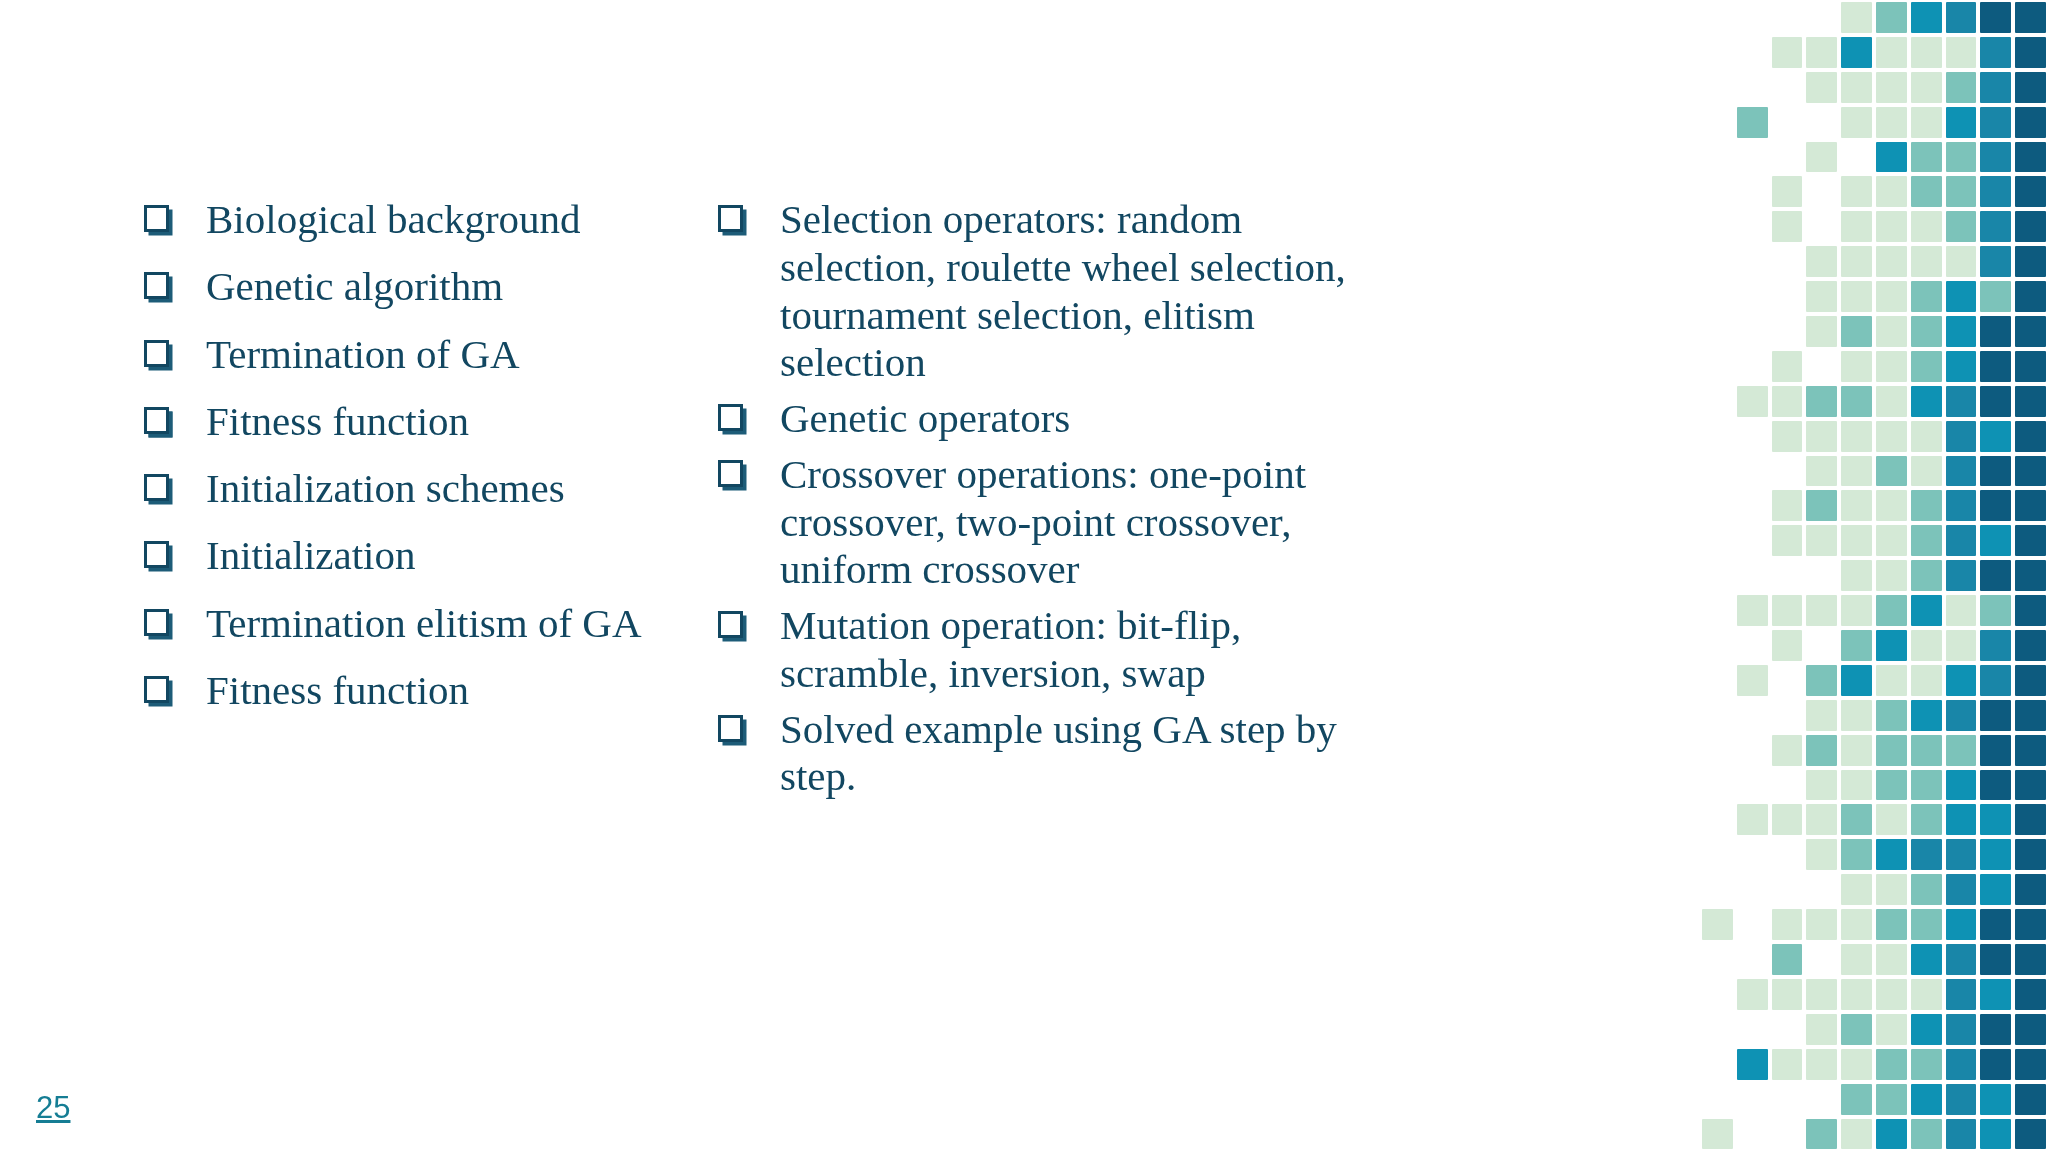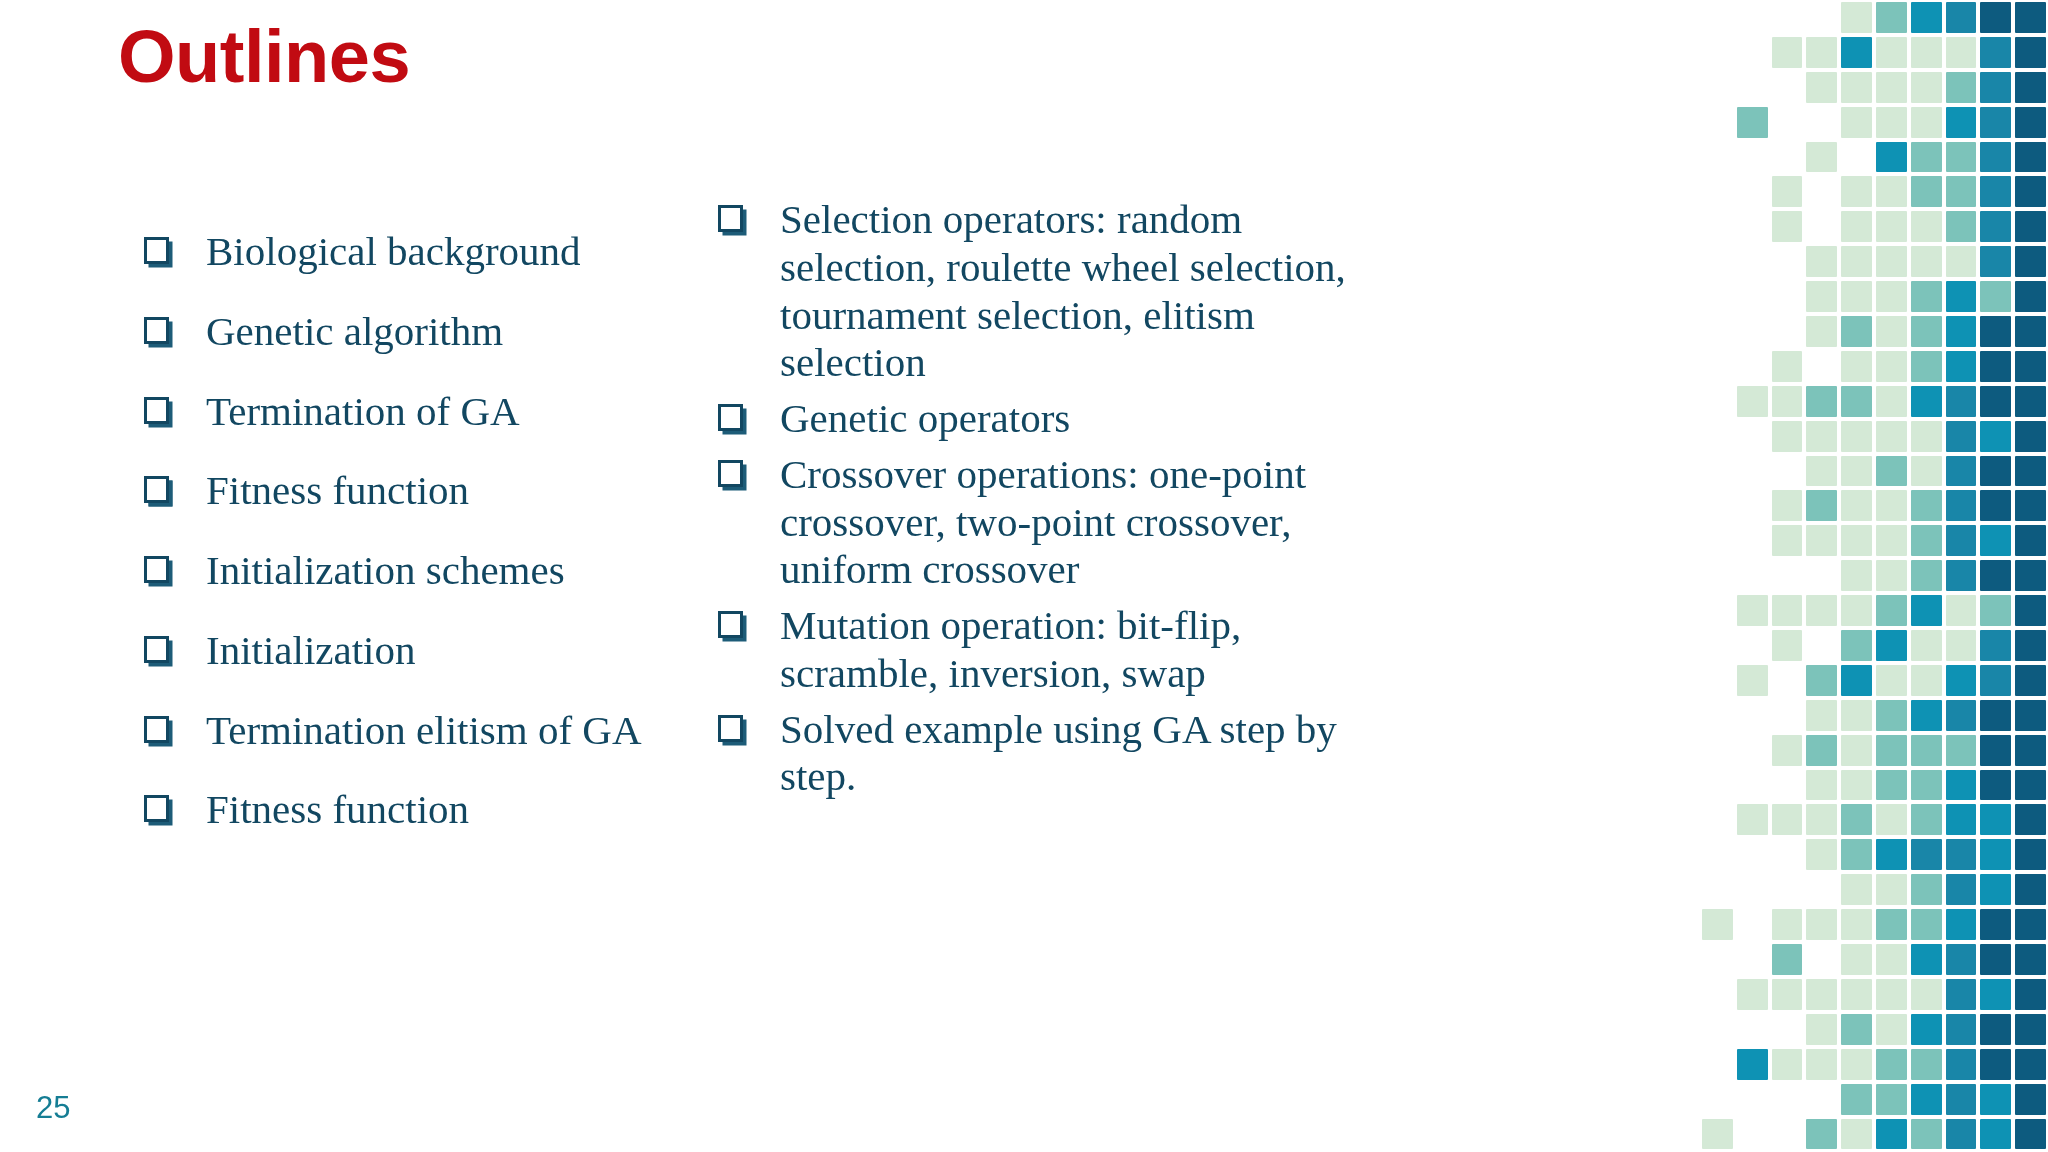--- a/index.html
+++ b/index.html
@@ -79,21 +79,21 @@
 
   li.check-item {
     position: relative;
     display: block;
     padding-left: 68px;
     color: #124761;
     font-family: "Liberation Serif", serif;
     font-size: 41px;
     line-height: 1.165;
   }
-  #col-left li.check-item  { margin-bottom: 19.5px; margin-top: 32px; }
+  #col-left li.check-item  { margin-bottom: 19.5px; }
   #col-right li.check-item { margin-bottom: 8px; }
 
   
   .cbox {
     position: absolute;
     left: 6px;
     top: 9px;
     width: 25px;
     height: 27px;
     border: 3.5px solid #124761;
@@ -104,20 +104,21 @@
   .item-text { display: inline; }
 
   
   #pagenum {
     position: absolute;
     left: 36px;
     bottom: 26px;
     font-family: "Liberation Sans", sans-serif;
     font-size: 31px;
     color: #157d94;
+    text-decoration: underline;
   }
 </style>
 </head>
 <body>
 
 <div id="slide">
 
   <div id="mosaic">
       <div class="mcell">
         <i style="background: transparent;"></i>
@@ -1104,21 +1105,20 @@
         <i style="background: rgb(25, 134, 168);"></i>
       </div>
       <div class="mcell">
         <i style="background: rgb(14, 146, 180);"></i>
       </div>
       <div class="mcell">
         <i style="background: rgb(13, 91, 127);"></i>
       </div>
     </div>
 
-  <h1 id="title">Outlines</h1>
 
   <div id="body">
 
     <div class="column" id="col-left">
       <ul class="checklist" id="left-list">
           <li class="check-item"><span class="cbox"></span><span class="item-text">Biological background</span></li>
           <li class="check-item"><span class="cbox"></span><span class="item-text">Genetic algorithm</span></li>
           <li class="check-item"><span class="cbox"></span><span class="item-text">Termination of GA</span></li>
           <li class="check-item"><span class="cbox"></span></li>
           <li class="check-item"><span class="cbox"></span><span class="item-text">Fitness function</span></li>

